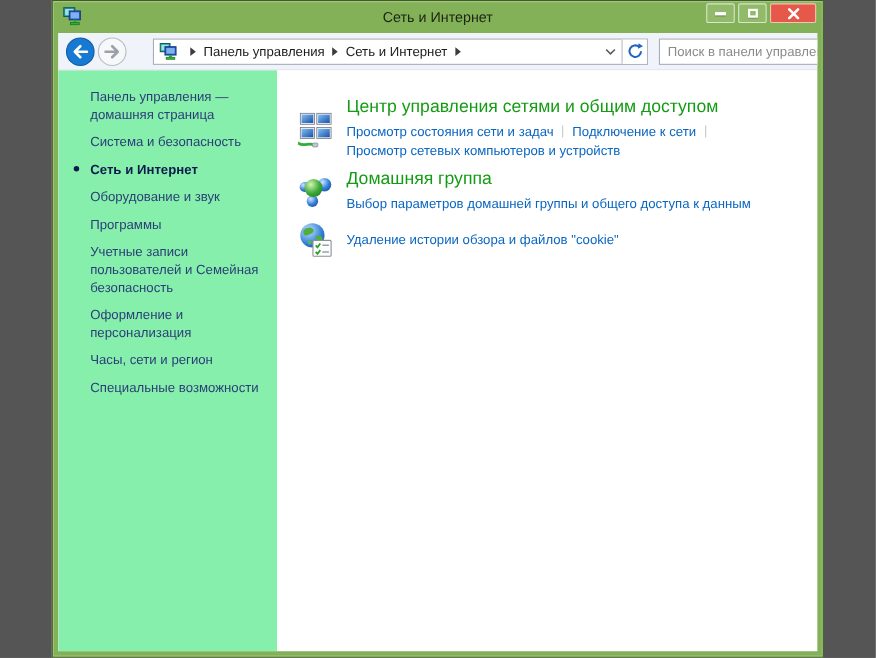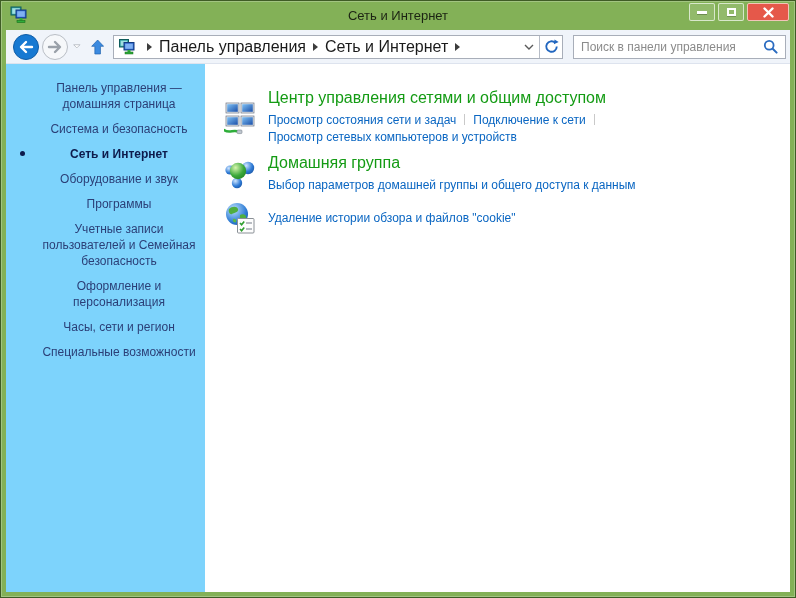--- a/index.html
+++ b/index.html
@@ -1,18 +1,18 @@
 <!DOCTYPE html>
 <html><head>
 <meta charset="utf-8">
 <style>
   * { margin:0; padding:0; box-sizing:border-box; }
   html,body { background:#555; font-family:"Liberation Sans","DejaVu Sans",sans-serif; }
   .window{
-    width:796px;height:598px;position:relative;margin:0 auto;
+    width:702px;height:598px;position:relative;margin:0 auto;
     background:#83b157;
     box-shadow:inset 0 0 0 1px #3f5c25, inset 0 0 0 2px rgba(255,255,255,.25);
     padding-left:28px;
   }
   
   .titlebar{position:absolute;top:0;left:0;right:0;height:30px;display:flex;align-items:center;}
   .titlebar-icon{position:absolute;left:10px;top:6px;width:18px;height:18px;}
   .window-title{flex:1;text-align:center;font-size:13px;color:#1c2413;}
   .caption-buttons{position:absolute;right:7px;top:3px;display:flex;gap:3px;}
   .cap{height:18px;border:1px solid rgba(255,255,255,.65);border-radius:2px;
@@ -30,33 +30,33 @@
   .navbtn{flex:none;cursor:pointer;}
   .back{margin-left:2px;}
   .fwd{margin-left:1px;}
   .chev-dn{margin:0 5px 0 4px;cursor:pointer;}
   .upbtn{margin:0 9px 0 5px;cursor:pointer;}
   .addressbar{flex:none;width:450px;height:24px;background:#fff;border:1px solid #a8aeb9;
               display:flex;align-items:center;}
   .addr-icon{flex:none;margin:0 5px 0 5px;width:16px;height:16px;}
   .crumb-arrow{width:0;height:0;border-left:5px solid #3c3c3c;border-top:4px solid transparent;
                border-bottom:4px solid transparent;margin:0 7px;flex:none;}
-  .crumb{font-size:16px;color:#1b1b1b;white-space:nowrap;cursor:pointer;}
+  .crumb{font-size:12px;color:#1b1b1b;white-space:nowrap;cursor:pointer;}
   .addr-spacer{flex:1;}
   .addr-v{flex:none;width:20px;display:flex;justify-content:center;cursor:pointer;}
   .addr-refresh{flex:none;width:23px;height:100%;border-left:1px solid #b6bcc6;
                 display:flex;align-items:center;justify-content:center;cursor:pointer;background:#fff;}
   .searchbox{flex:none;margin-left:10px;width:213px;height:24px;background:#fff;
              border:1px solid #a8aeb9;display:flex;align-items:center;padding:0 7px;}
   .searchbox input{flex:1;border:none;outline:none;font-size:12px;color:#404040;
                    font-family:"Liberation Sans","DejaVu Sans",sans-serif;background:transparent;min-width:0;}
   .searchbox input::placeholder{color:#8b8b8b;opacity:1;}
   
   .content{flex:1;display:flex;min-height:0;}
-  .sidebar{flex:none;width:199px;background:#7dd3fc;padding:16px 0 0 29px;text-align:center;}
+  .sidebar{flex:none;width:199px;background:#86efac;padding:16px 0 0 29px;}
   .side-item{display:block;position:relative;width:168px;font-size:12px;line-height:16px;
              color:#2b3f77;margin-bottom:9px;cursor:pointer;text-decoration:none;}
   .side-item.selected{font-weight:bold;color:#0d1b4c;cursor:default;}
   .sel-dot{position:absolute;left:-15px;top:5px;width:5px;height:5px;border-radius:50%;background:#0d1b4c;}
   .main{flex:1;background:#fff;padding:24px 0 0 19px;}
   .section{display:flex;align-items:center;margin-bottom:7px;}
   .section-icon{flex:none;width:32px;height:34px;margin-right:12px;margin-top:1px;}
   .section-title{font-size:16px;font-weight:400;line-height:20px;color:#149b14;
                  margin-bottom:4px;cursor:pointer;}
   .link-row{font-size:12px;line-height:17px;white-space:nowrap;}

